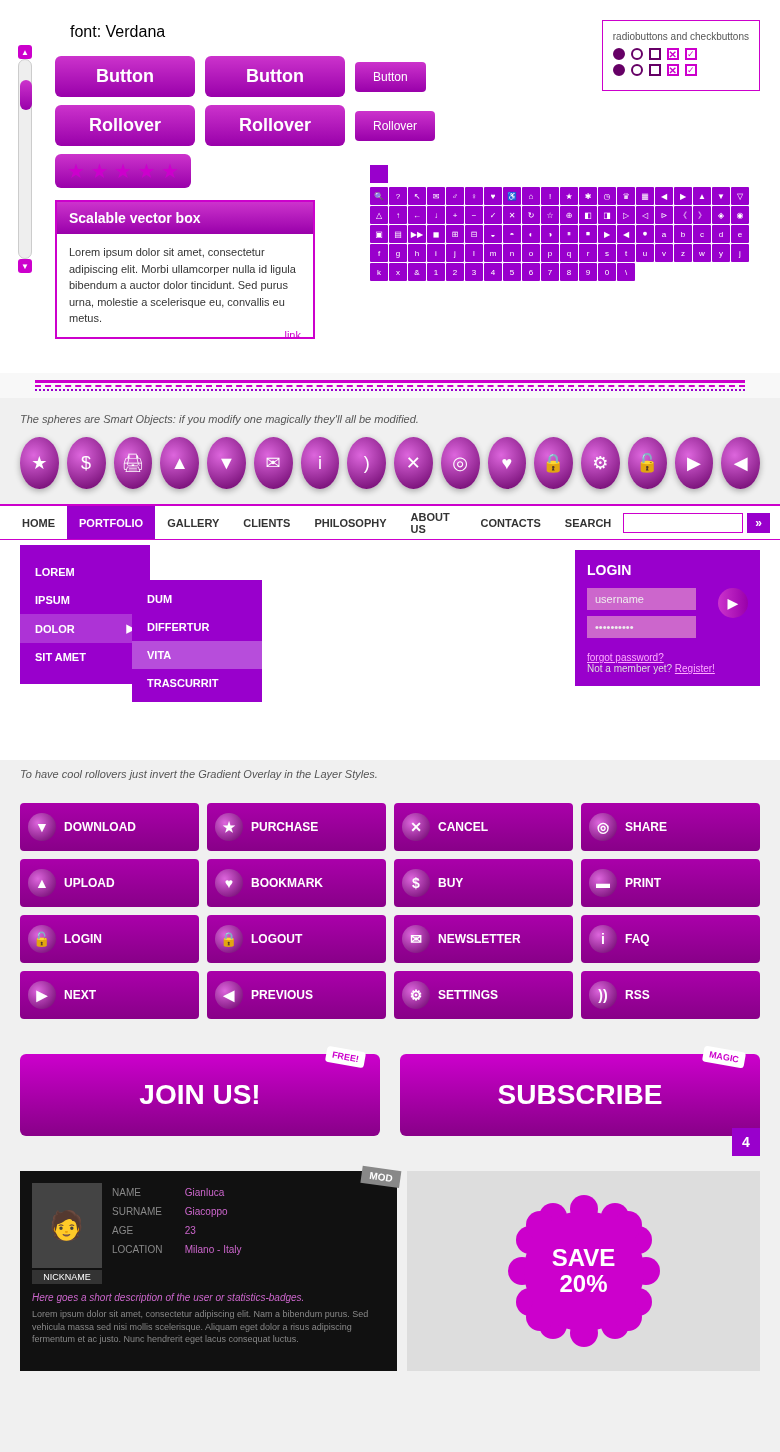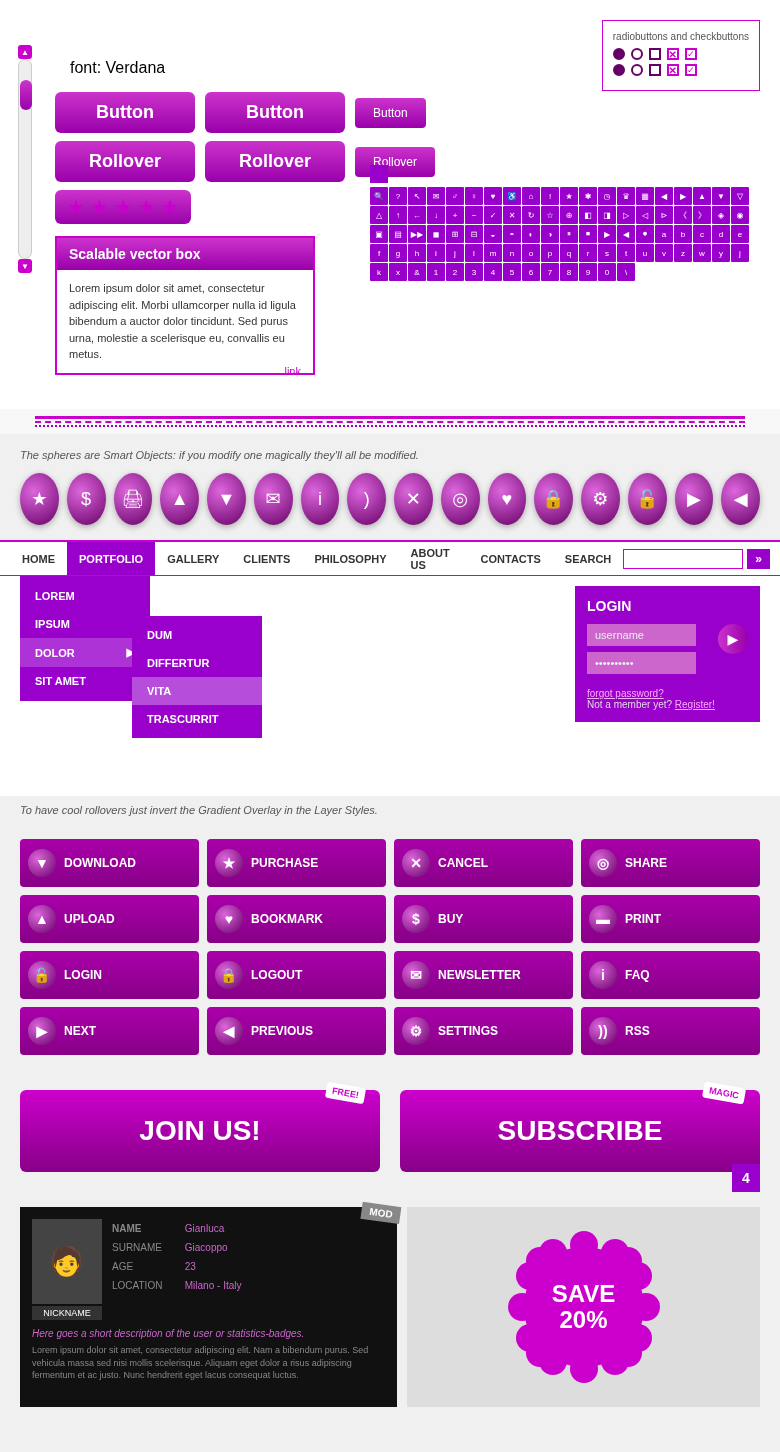--- a/index.html
+++ b/index.html
@@ -257,22 +257,23 @@
       background: white;
       display: flex;
       padding: 0 0 20px 0;
       position: relative;
       min-height: 220px;
     }
     .dropdown-menu {
       background: #9900cc;
       color: white;
       width: 130px;
-      padding: 6px 0;
+      padding: 13px 0;
       margin-left: 20px;
+      margin-top: 5px;
     }
     .dropdown-menu .item {
       padding: 8px 15px;
       font-size: 11px;
       font-weight: bold;
       cursor: pointer;
       display: flex;
       align-items: center;
       justify-content: space-between;
     }
@@ -510,21 +511,21 @@
         -31px 54px 0 -46px #cc00cc,
         -54px 31px 0 -46px #cc00cc,
         -54px -31px 0 -46px #cc00cc,
         -31px -54px 0 -46px #cc00cc;
     }
   </style>
 </head>
 <body>
 
 <div class="section1">
-  <div style="padding: 8px 15px 0 55px; margin-top: 36px;">
+  <div style="padding: 8px 15px 0 55px;">
     <span>font: Verdana</span>
   </div>
   <div class="section1-inner">
 
     <div style="position:absolute;left:18px;top:45px;">
       <div class="scrollbar-arrow">▲</div>
       <div class="scrollbar-v">
         <div class="scrollbar-thumb"></div>
       </div>
       <div class="scrollbar-arrow">▼</div>
@@ -846,21 +847,21 @@
 <div class="profile-wrap">
 
   <div style="flex:1;background:#111;color:white;padding:12px;position:relative;margin-right:10px;">
     <div style="display:flex;gap:10px;">
       <div style="flex-shrink:0;">
         <div style="width:70px;height:85px;background:#444;display:flex;align-items:center;justify-content:center;font-size:28px;color:#aaa;">🧑</div>
         <div style="background:#333;color:white;text-align:center;font-size:9px;padding:2px;width:70px;margin-top:2px;">NICKNAME</div>
       </div>
       <div>
         <div style="font-size:10px;line-height:1.9;">
-          <span style="color:#888;display:inline-block;width:70px;font-weight:bold;">NAME</span>
+          <span style="color:#888;display:inline-block;width:70px;">NAME</span>
           <span style="color:#cc66cc;">Gianluca</span><br>
           <span style="color:#888;display:inline-block;width:70px;">SURNAME</span>
           <span style="color:#cc66cc;">Giacoppo</span><br>
           <span style="color:#888;display:inline-block;width:70px;">AGE</span>
           <span style="color:#cc66cc;">23</span><br>
           <span style="color:#888;display:inline-block;width:70px;">LOCATION</span>
           <span style="color:#cc66cc;">Milano - Italy</span>
         </div>
       </div>
     </div>

